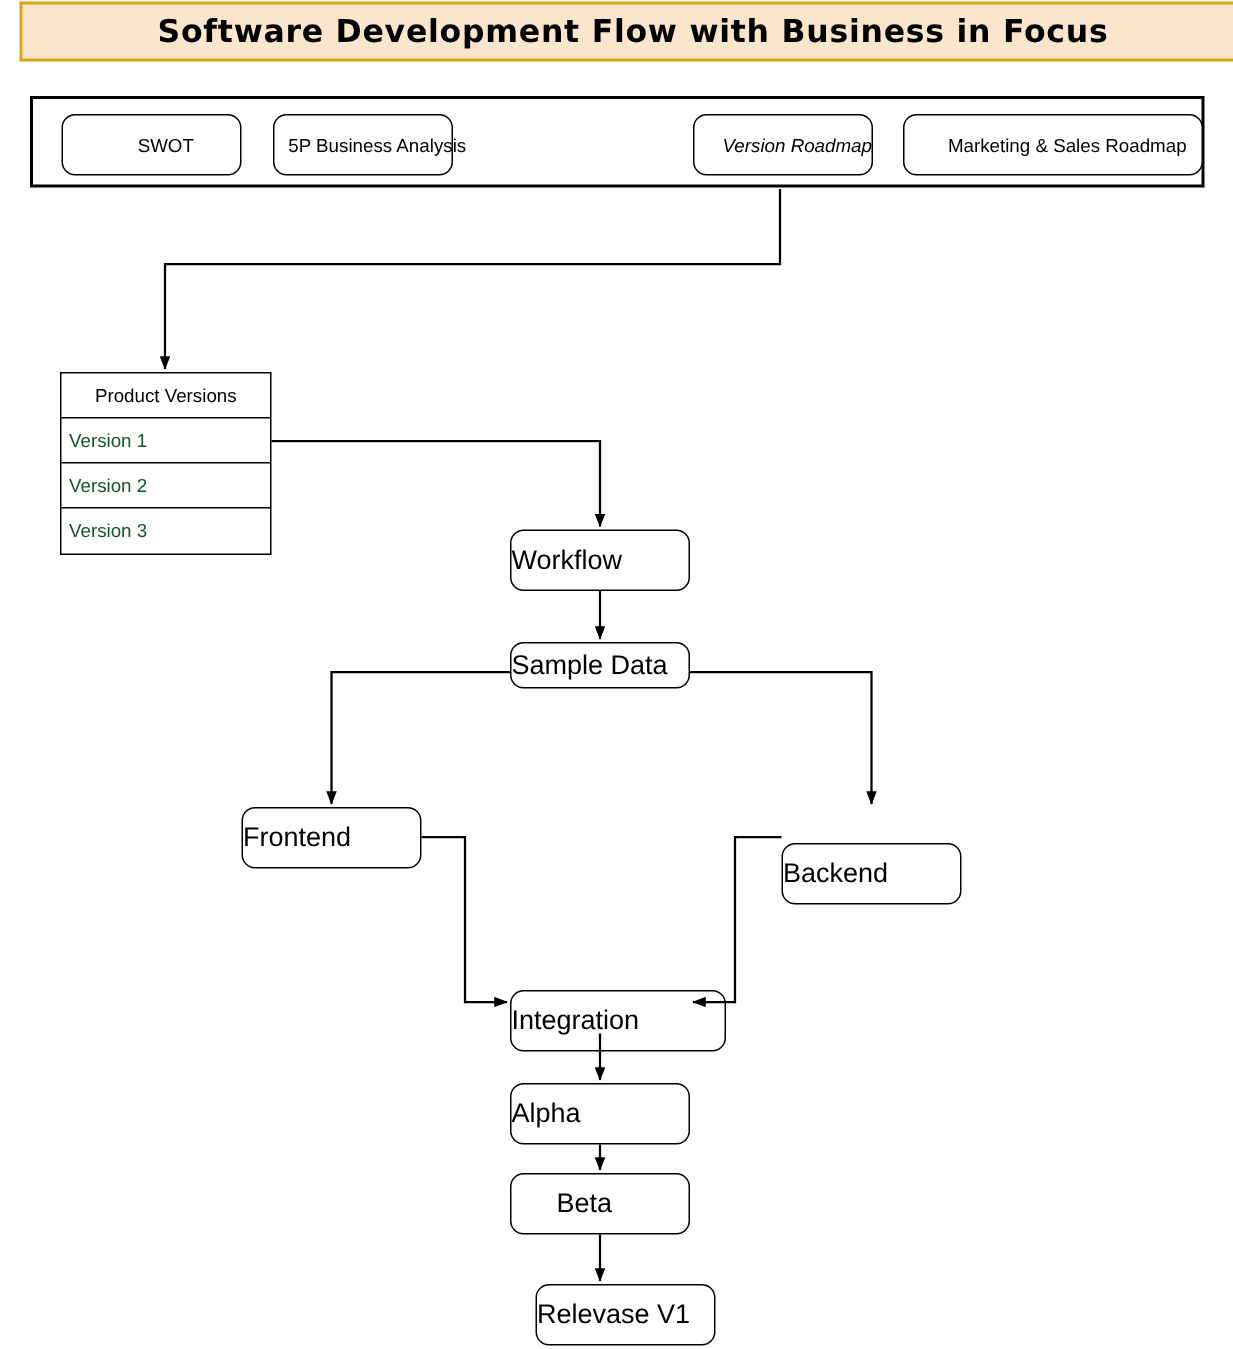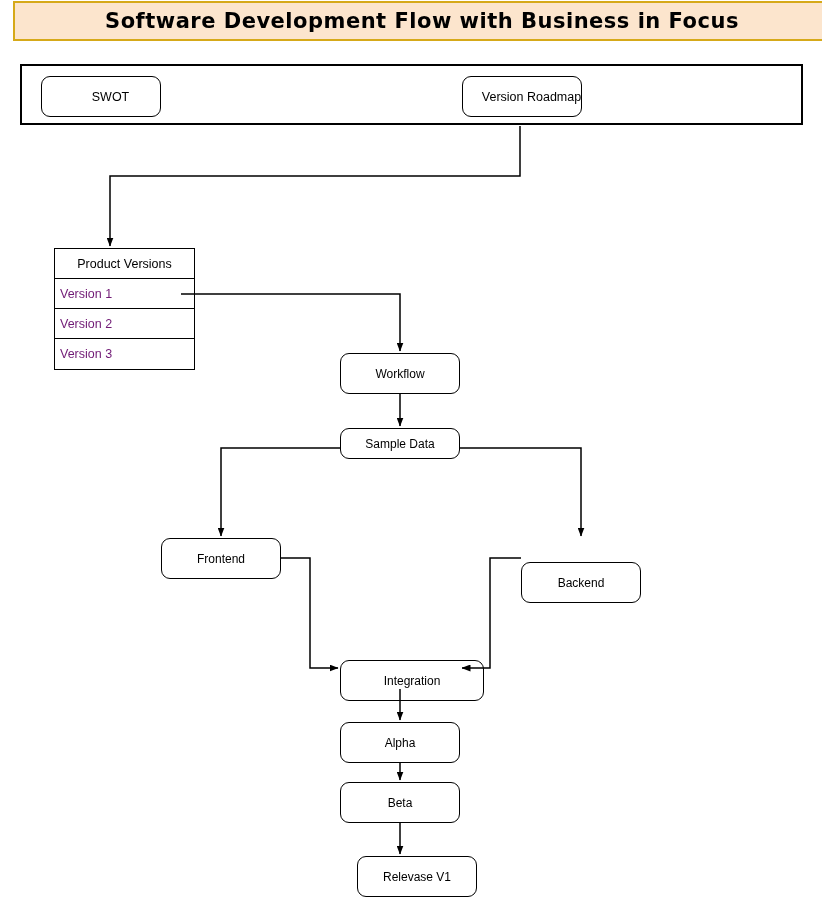--- a/index.html
+++ b/index.html
@@ -68,30 +68,29 @@
 
   
   .node {
     position: absolute;
     border: 1.6px solid #000000;
     border-radius: 9px;
     background: #ffffff;
     box-sizing: border-box;
     display: flex;
     align-items: center;
-    justify-content: center;
-    font-size: 12px;
+    font-size: 18px;
     color: #000000;
     white-space: nowrap;
   }
 
   
   #versions-table {
     position: absolute;
-    left: 54px;
+    left: 40px;
     top: 248px;
     width: 141px;
     border: 1.4px solid #000000;
     box-sizing: border-box;
     background: #ffffff;
   }
   #versions-table .vt-header {
     height: 30px;
     border-bottom: 1.4px solid #000000;
     display: flex;
@@ -101,21 +100,21 @@
     color: #000000;
     box-sizing: border-box;
   }
   #versions-table .vt-row {
     height: 30px;
     border-bottom: 1.4px solid #000000;
     display: flex;
     align-items: center;
     padding-left: 5px;
     font-size: 12.5px;
-    color: #701a75;
+    color: #14532d;
     box-sizing: border-box;
   }
   #versions-table .vt-row.last {
     border-bottom: none;
   }
 
   
   #connectors {
     position: absolute;
     left: 0;
@@ -135,22 +134,28 @@
 <body>
 
 <div id="title-banner">
   <div id="title-text">Software Development Flow with Business in Focus</div>
 </div>
 
 <div id="top-container">
   <div class="topbox" style="left:19px; width:120px;">
     <span>SWOT</span>
   </div>
-  <div class="topbox" style="left:440px; width:120px;">
+  <div class="topbox" style="left:160px; width:120px;">
+    <span>5P Business Analysis</span>
+  </div>
+  <div class="topbox" style="left:440px; width:120px;font-style:italic;">
     <span>Version Roadmap</span>
+  </div>
+  <div class="topbox" style="left:580px; width:200px;">
+    <span>Marketing &amp; Sales Roadmap</span>
   </div>
 </div>
 
 <div id="versions-table">
   <div class="vt-header">
     <span>Product Versions</span>
   </div>
   <div class="vt-row">
     <span>Version 1</span>
   </div>
@@ -179,21 +184,21 @@
 </div>
 
 <div class="node" style="left:340px; top:660px; width:144px; height:41px;">
   <span>Integration</span>
 </div>
 
 <div class="node" style="left:340px; top:722px; width:120px; height:41px;">
   <span>Alpha</span>
 </div>
 
-<div class="node" style="left:340px; top:782px; width:120px; height:41px;">
+<div class="node" style="left:340px; top:782px; width:120px; height:41px;padding-left:30px;">
   <span>Beta</span>
 </div>
 
 <div class="node" style="left:340px; top:856px; width:120px; height:41px;margin-left:17px;">
   <span>Relevase V1</span>
 </div>
 
 <svg id="connectors" viewBox="0 0 822 899" width="822" height="899">
   <defs>
     <marker id="arrowhead" markerWidth="9" markerHeight="7" refX="8.5" refY="3.5" orient="auto" markerUnits="userSpaceOnUse">

